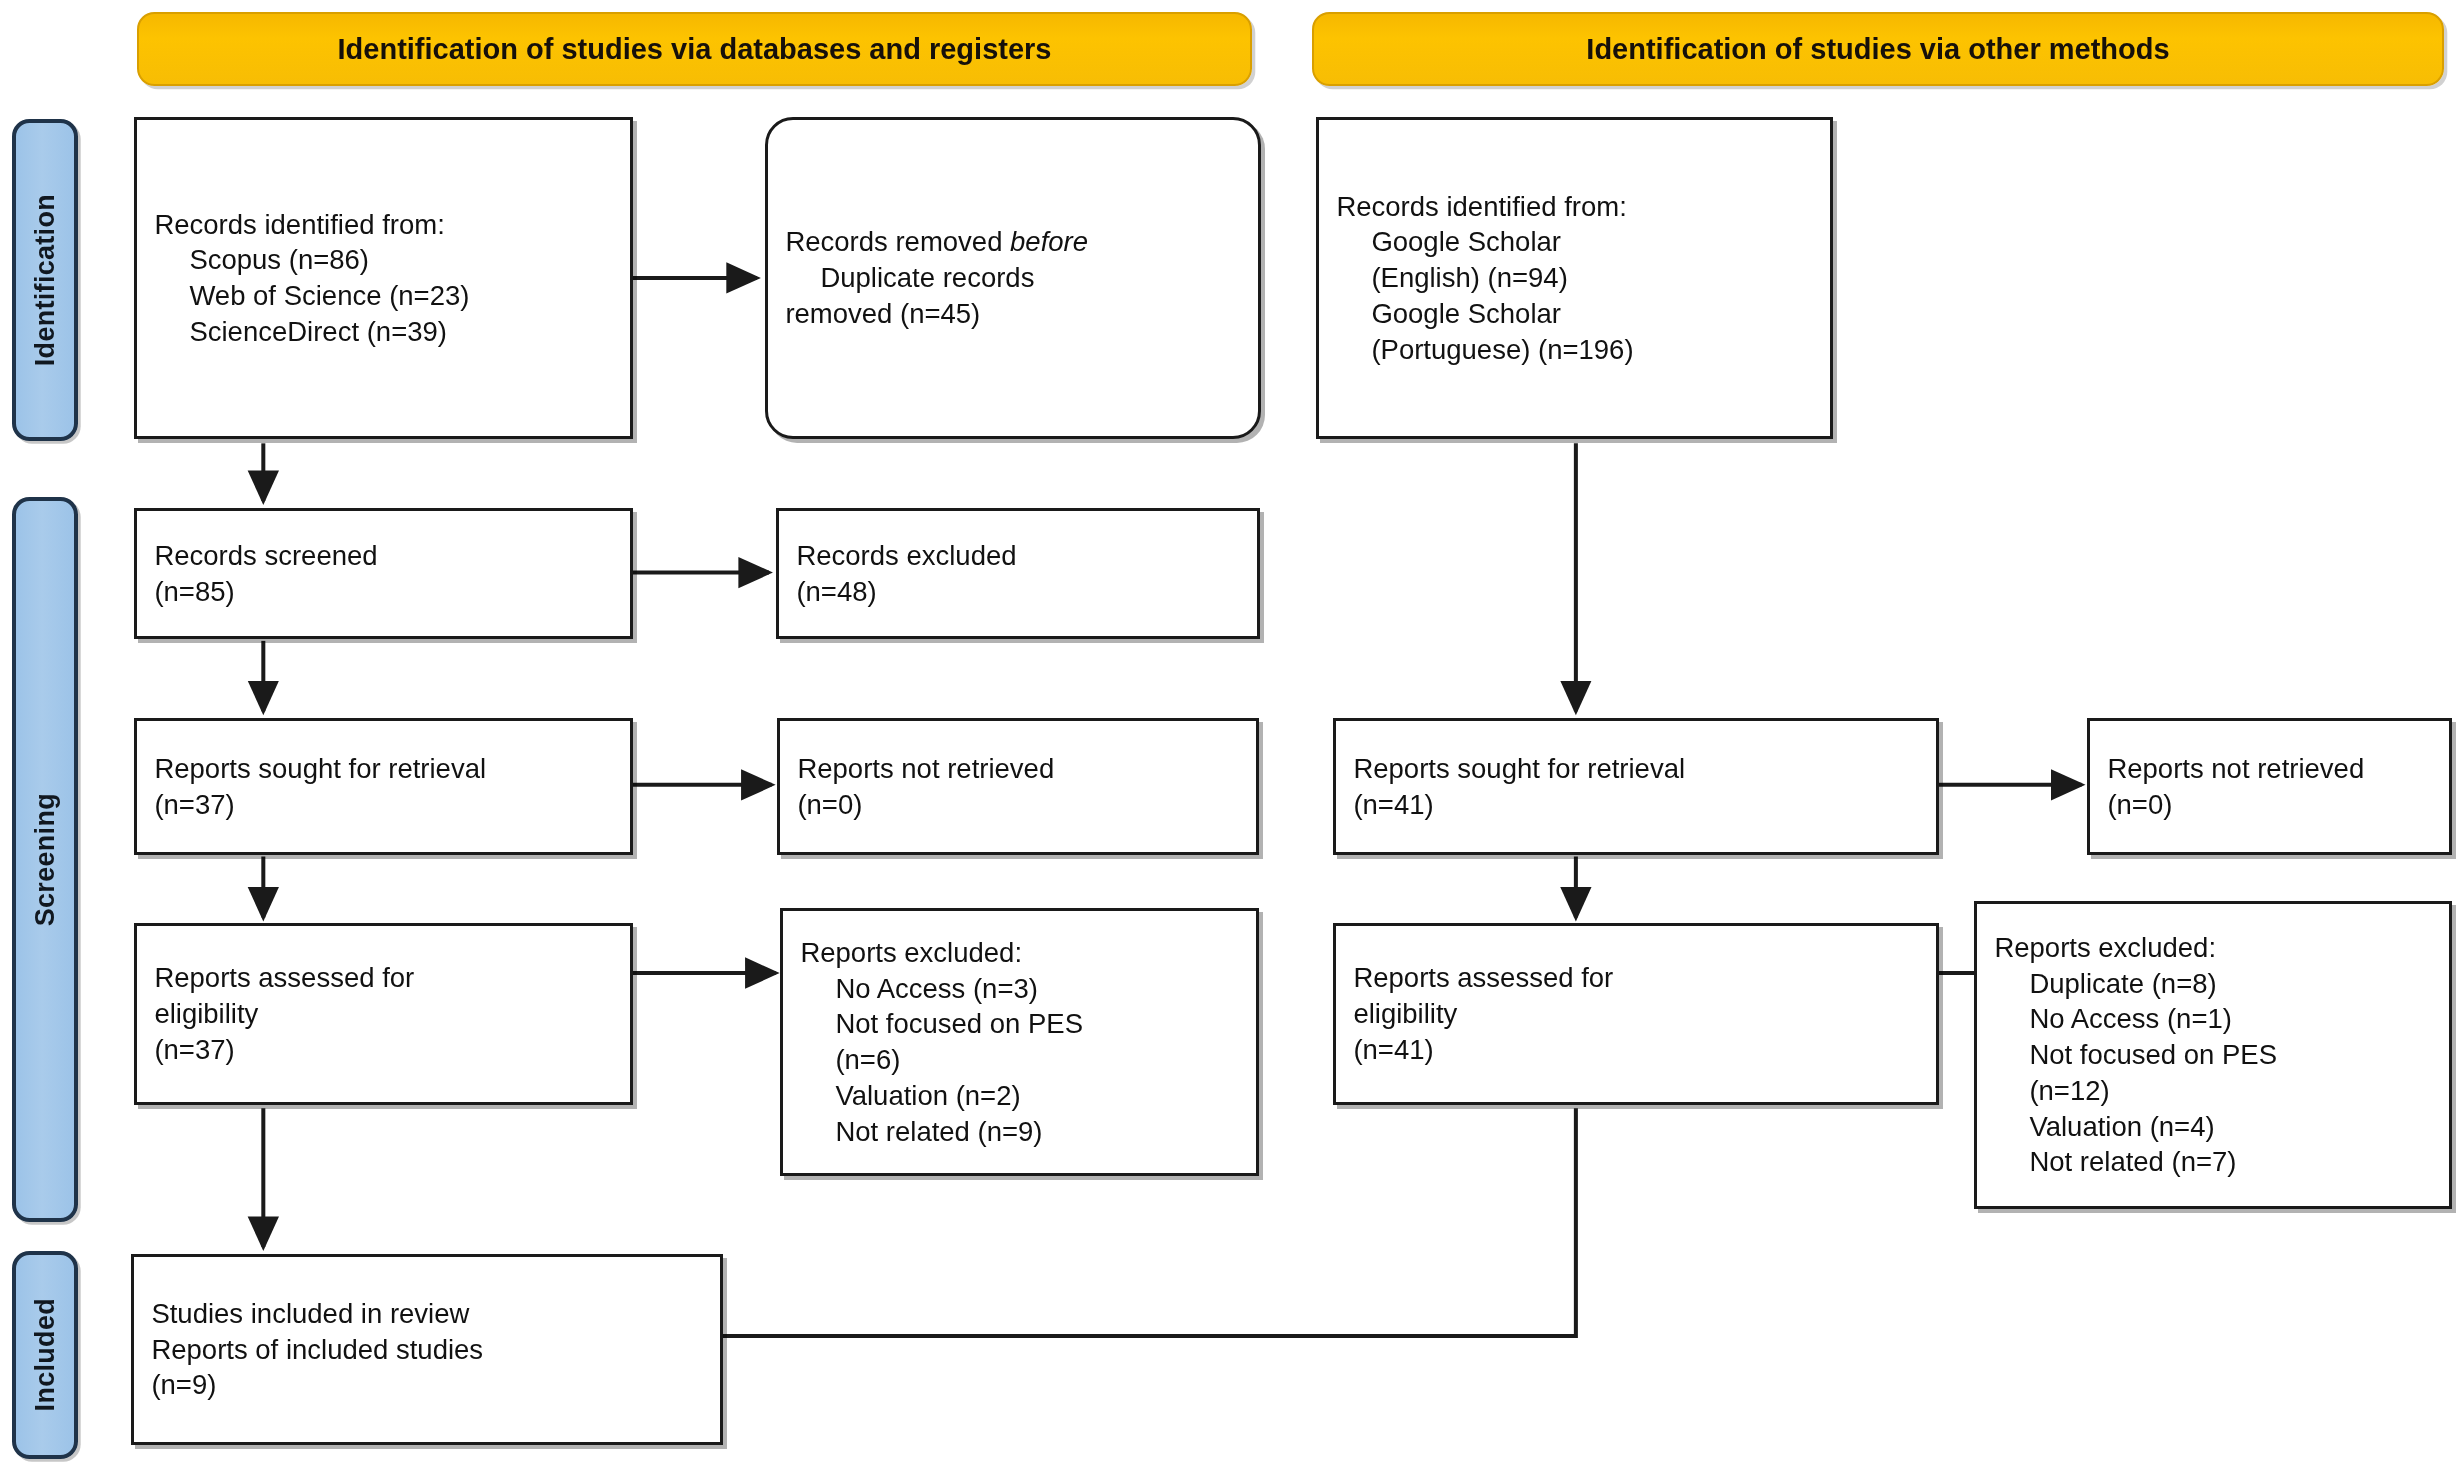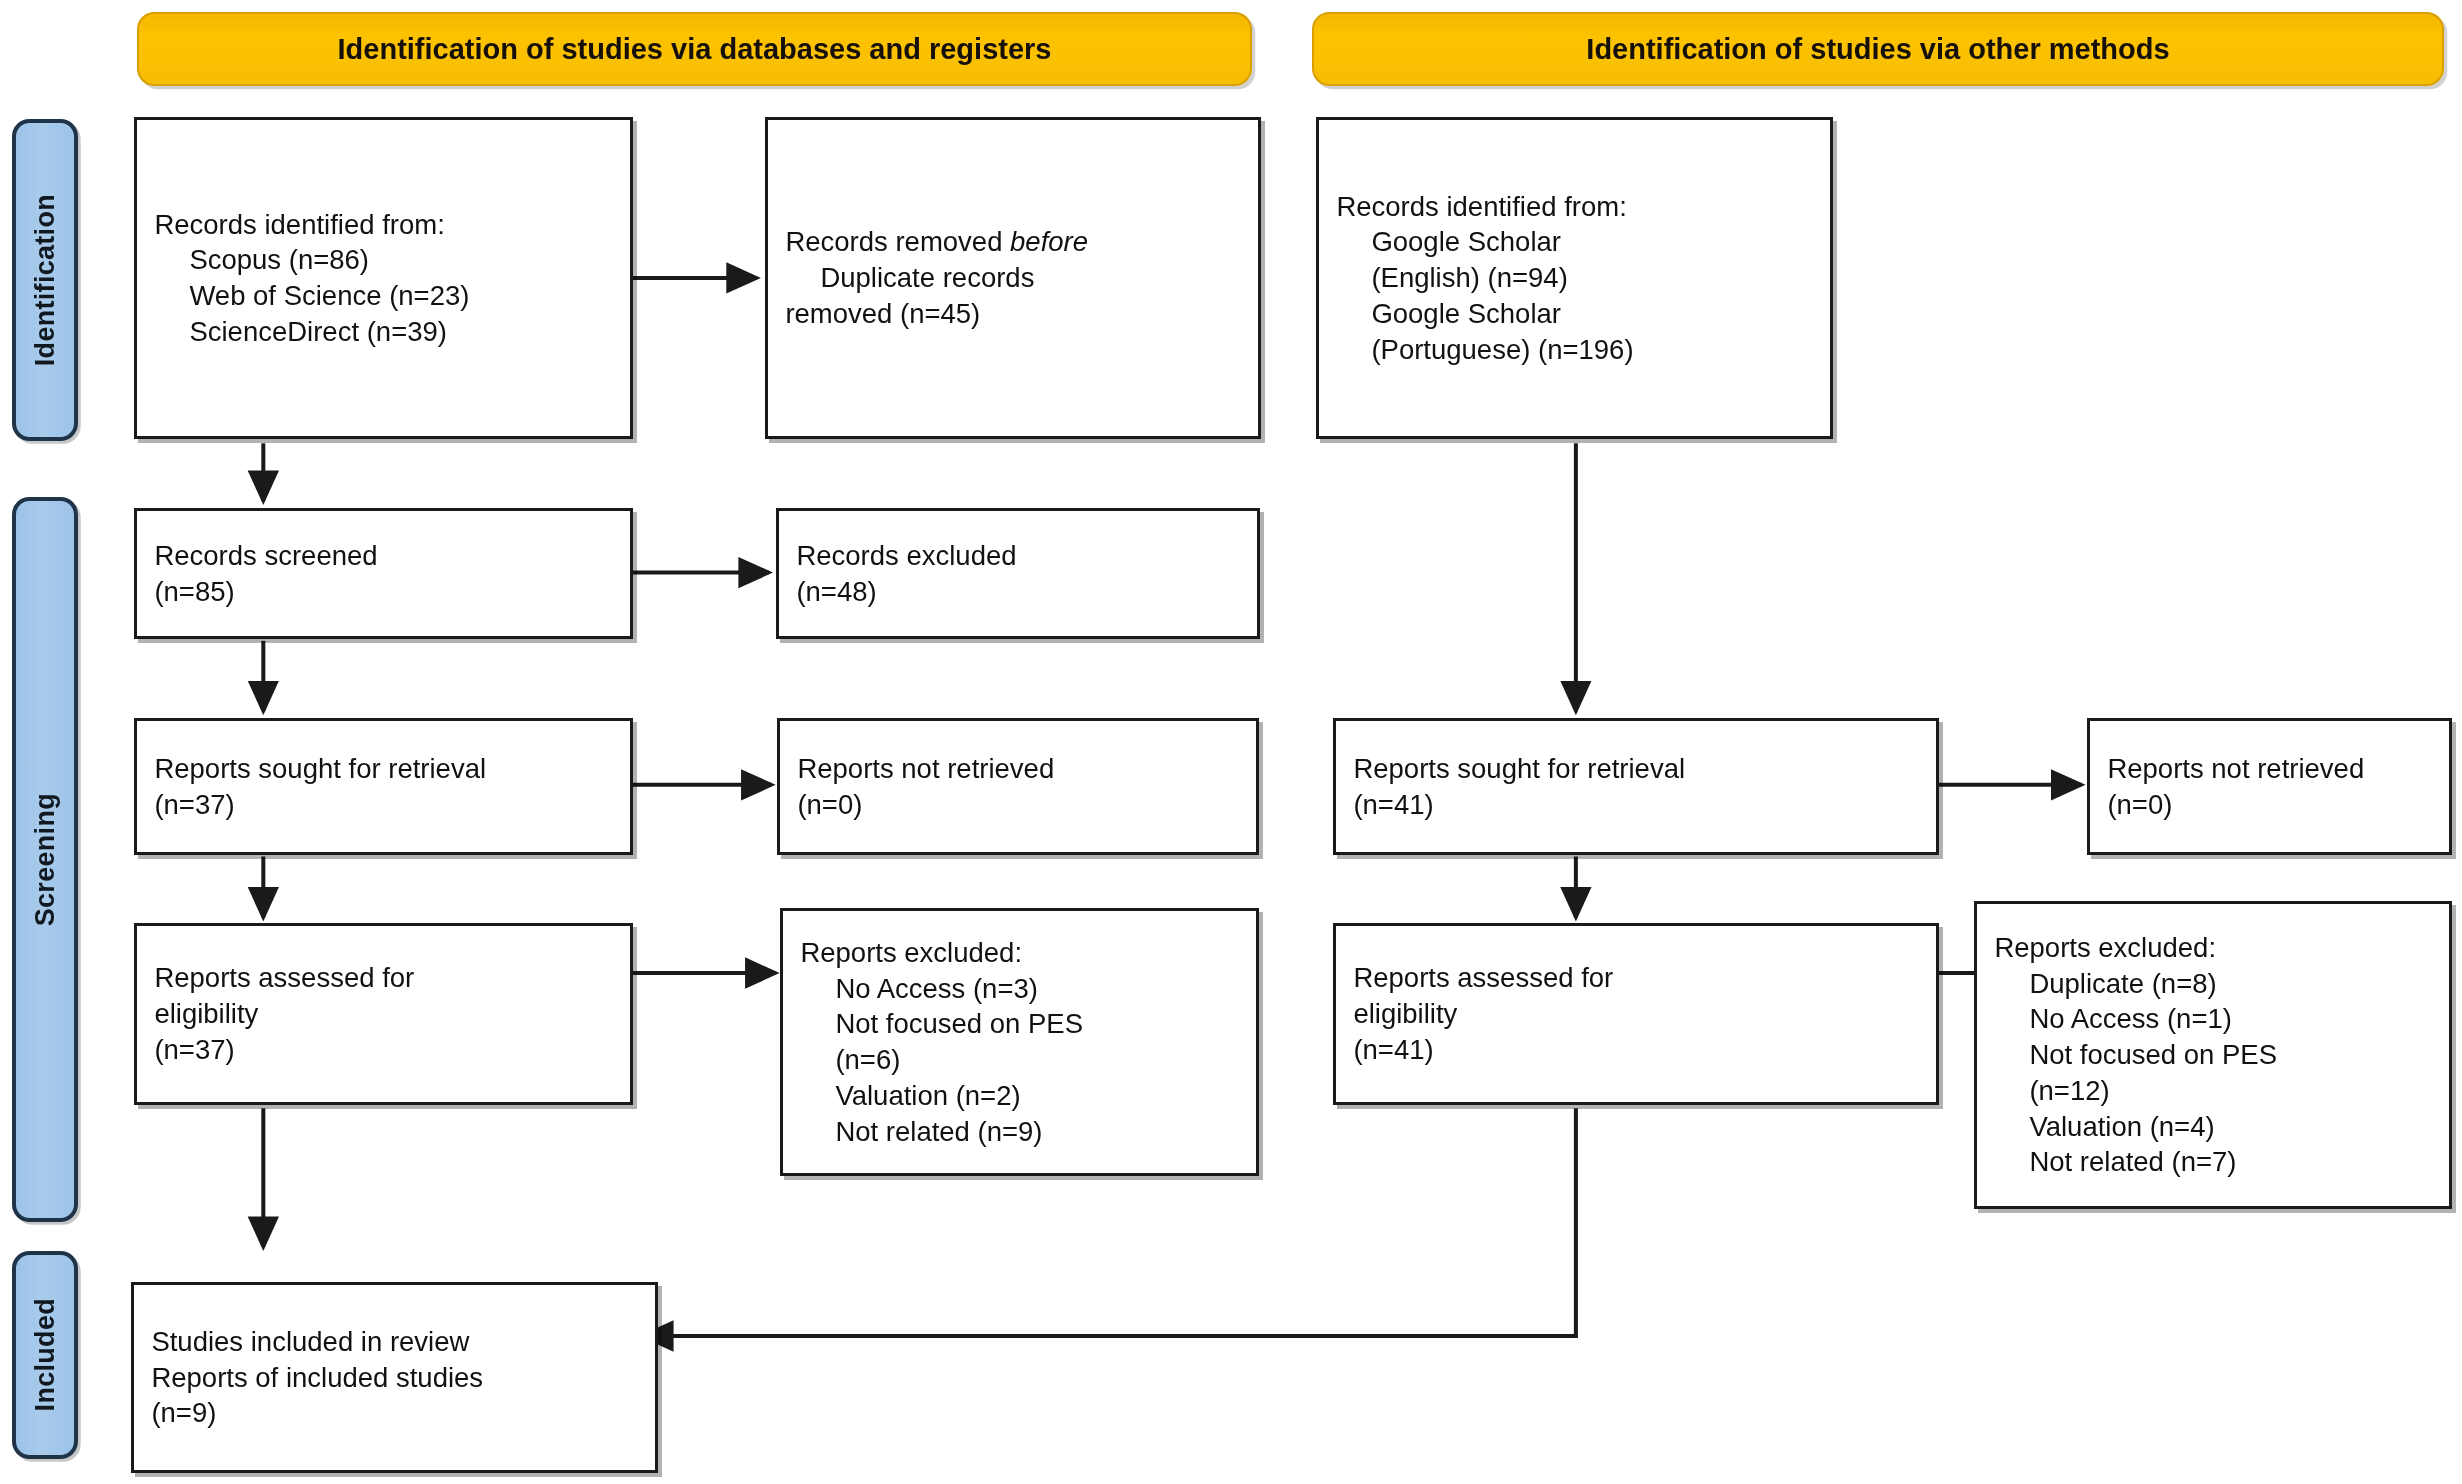--- a/index.html
+++ b/index.html
@@ -155,21 +155,21 @@
 
   <div class="box" style="left:134px; top:117px; width:499px; height:322px;">
     <div class="box-inner">
       <div class="line">Records identified from:</div>
       <div class="line indent1">Scopus (n=86)</div>
       <div class="line indent1">Web of Science (n=23)</div>
       <div class="line indent1">ScienceDirect (n=39)</div>
     </div>
   </div>
 
-  <div class="box" style="left:765px; top:117px; width:496px; height:322px;">
+  <div class="box" style="left:765px; top:117px; width:496px; height:322px;border-radius:28px;">
     <div class="box-inner">
       <div class="line"><span>Records removed </span><span class="ital">before</span></div>
       <div class="line indent1">Duplicate records</div>
       <div class="line">removed (n=45)</div>
     </div>
   </div>
 
   <div class="box" style="left:1316px; top:117px; width:517px; height:322px;">
     <div class="box-inner">
       <div class="line">Records identified from:</div>
@@ -254,21 +254,21 @@
       <div class="line">Reports excluded:</div>
       <div class="line indent1">Duplicate (n=8)</div>
       <div class="line indent1">No Access (n=1)</div>
       <div class="line indent1">Not focused on PES</div>
       <div class="line indent1">(n=12)</div>
       <div class="line indent1">Valuation (n=4)</div>
       <div class="line indent1">Not related (n=7)</div>
     </div>
   </div>
 
-  <div class="box" style="left:131px; top:1254px; width:527px; height:191px;margin-top:28px;">
+  <div class="box" style="left:131px; top:1254px; width:592px; height:191px;">
     <div class="box-inner">
       <div class="line">Studies included in review</div>
       <div class="line">Reports of included studies</div>
       <div class="line">(n=9)</div>
     </div>
   </div>
 
 </div>
 
 

